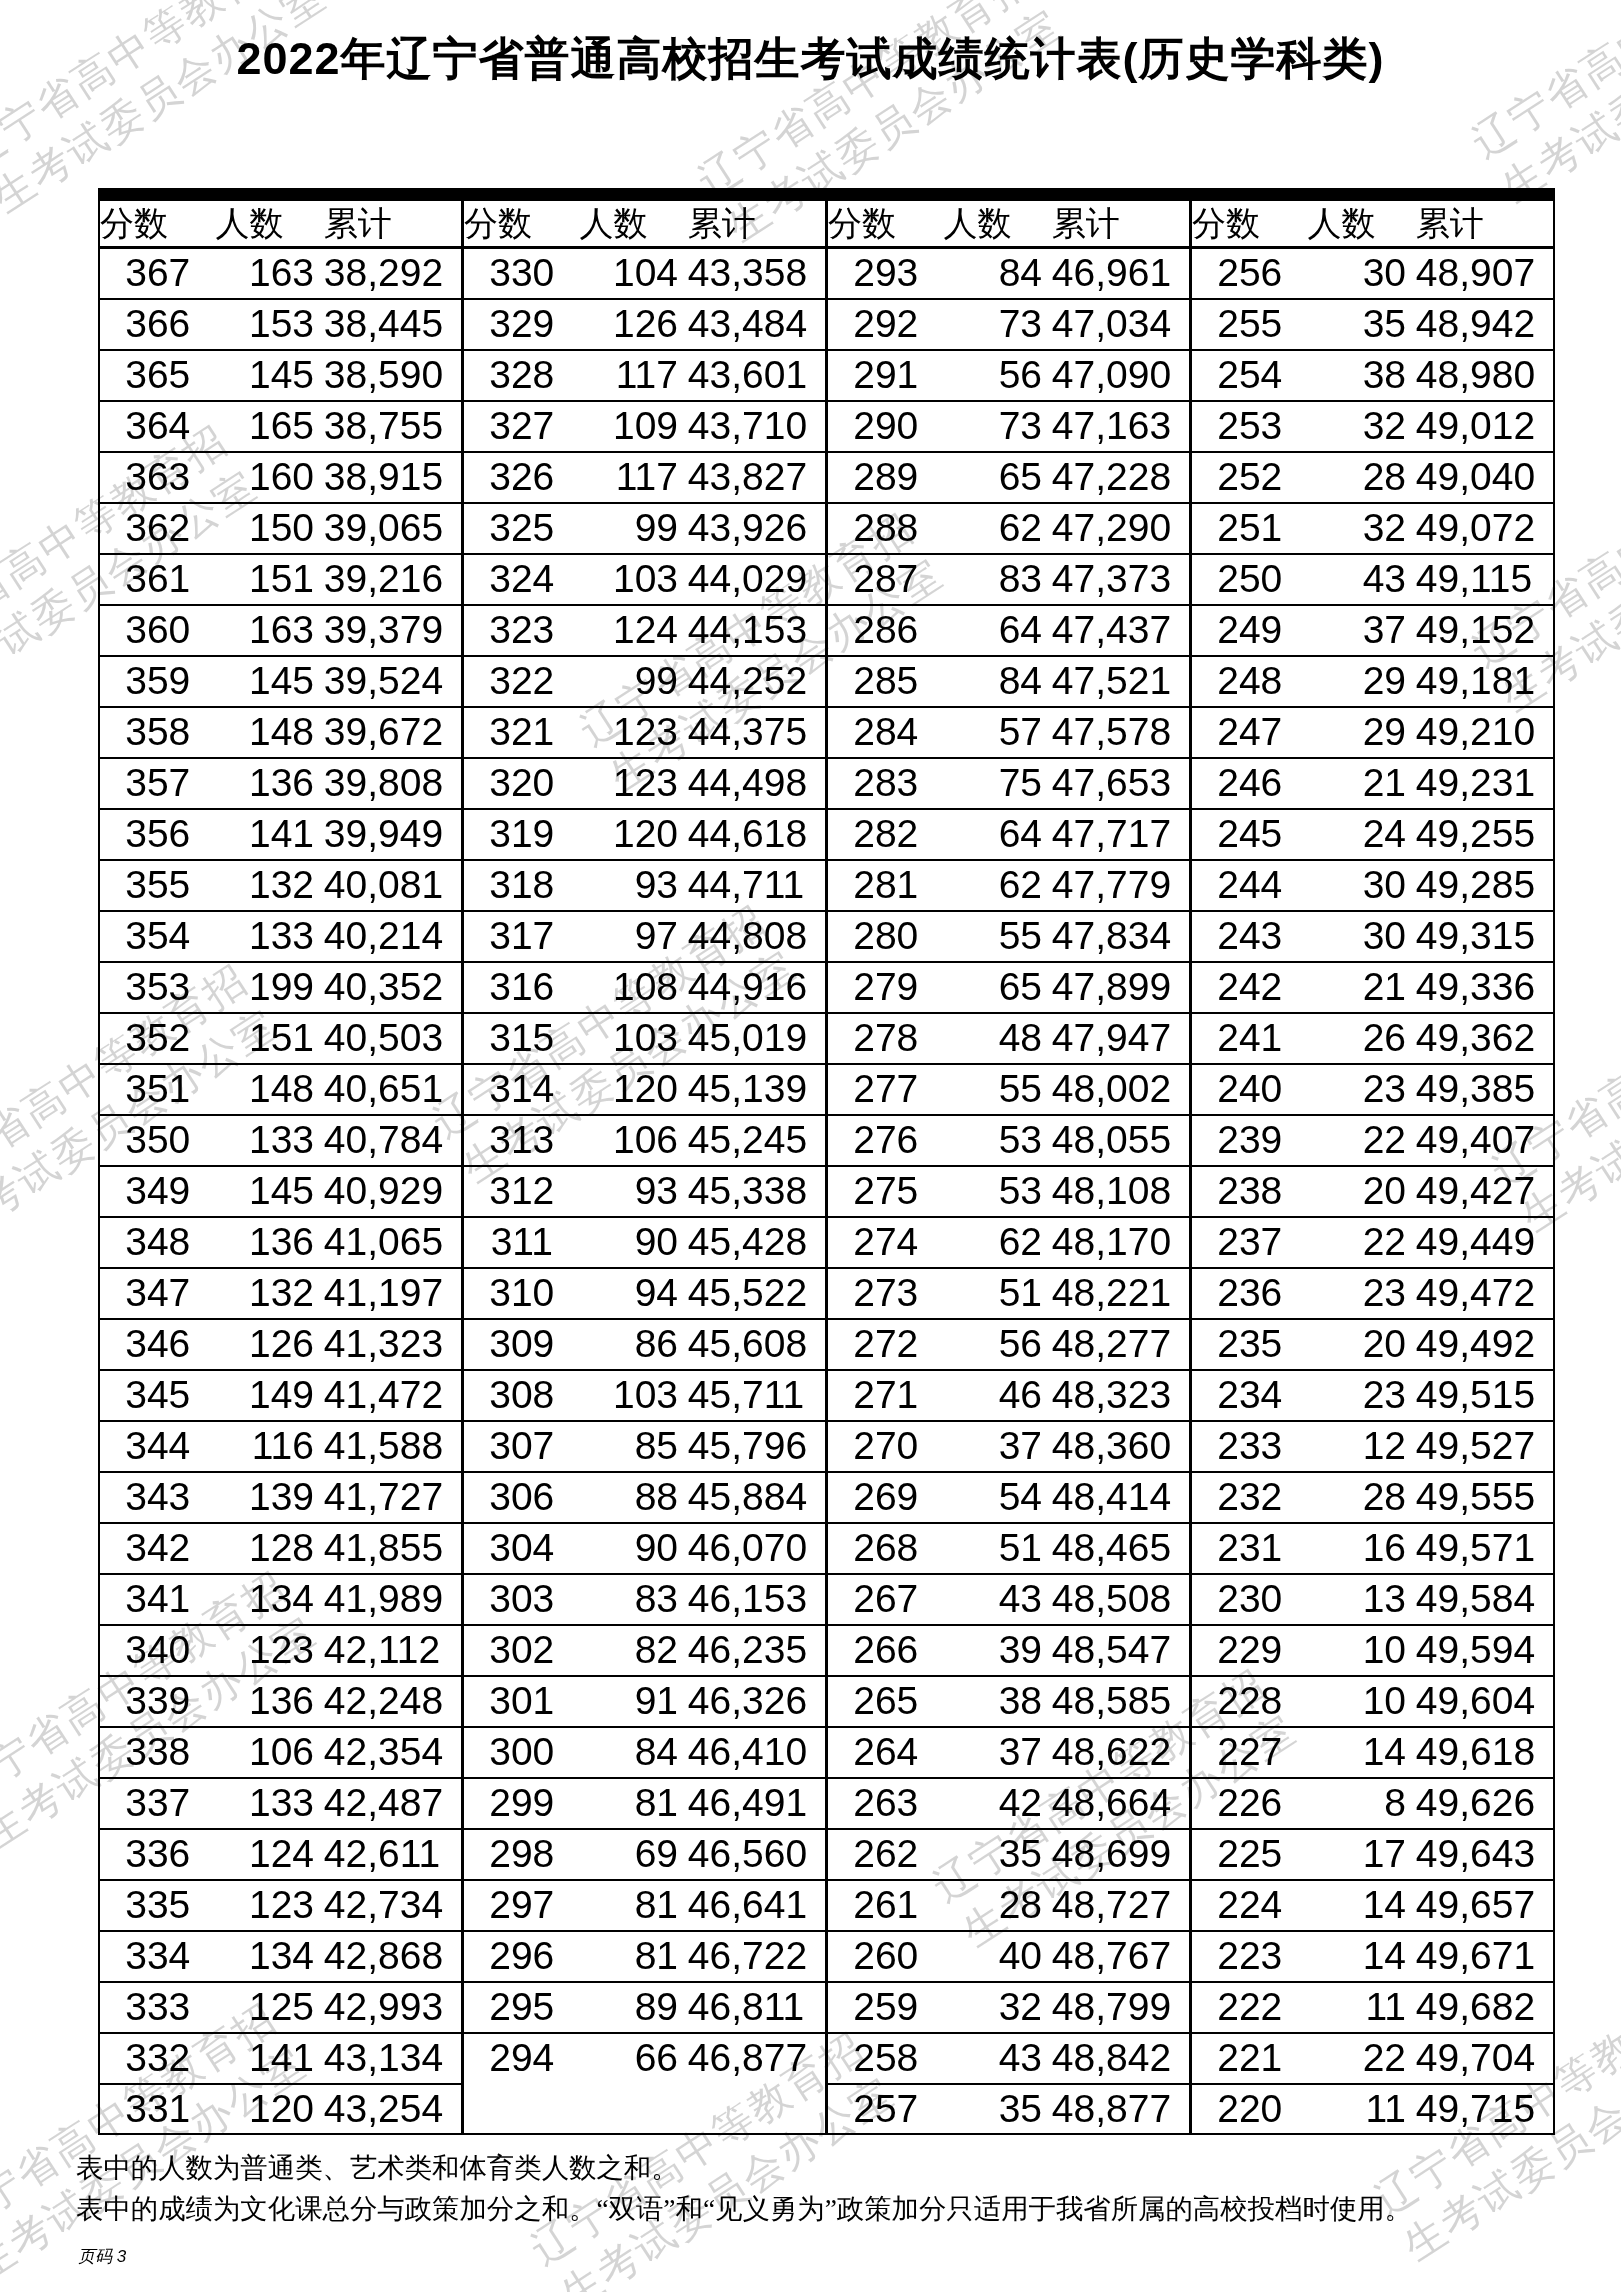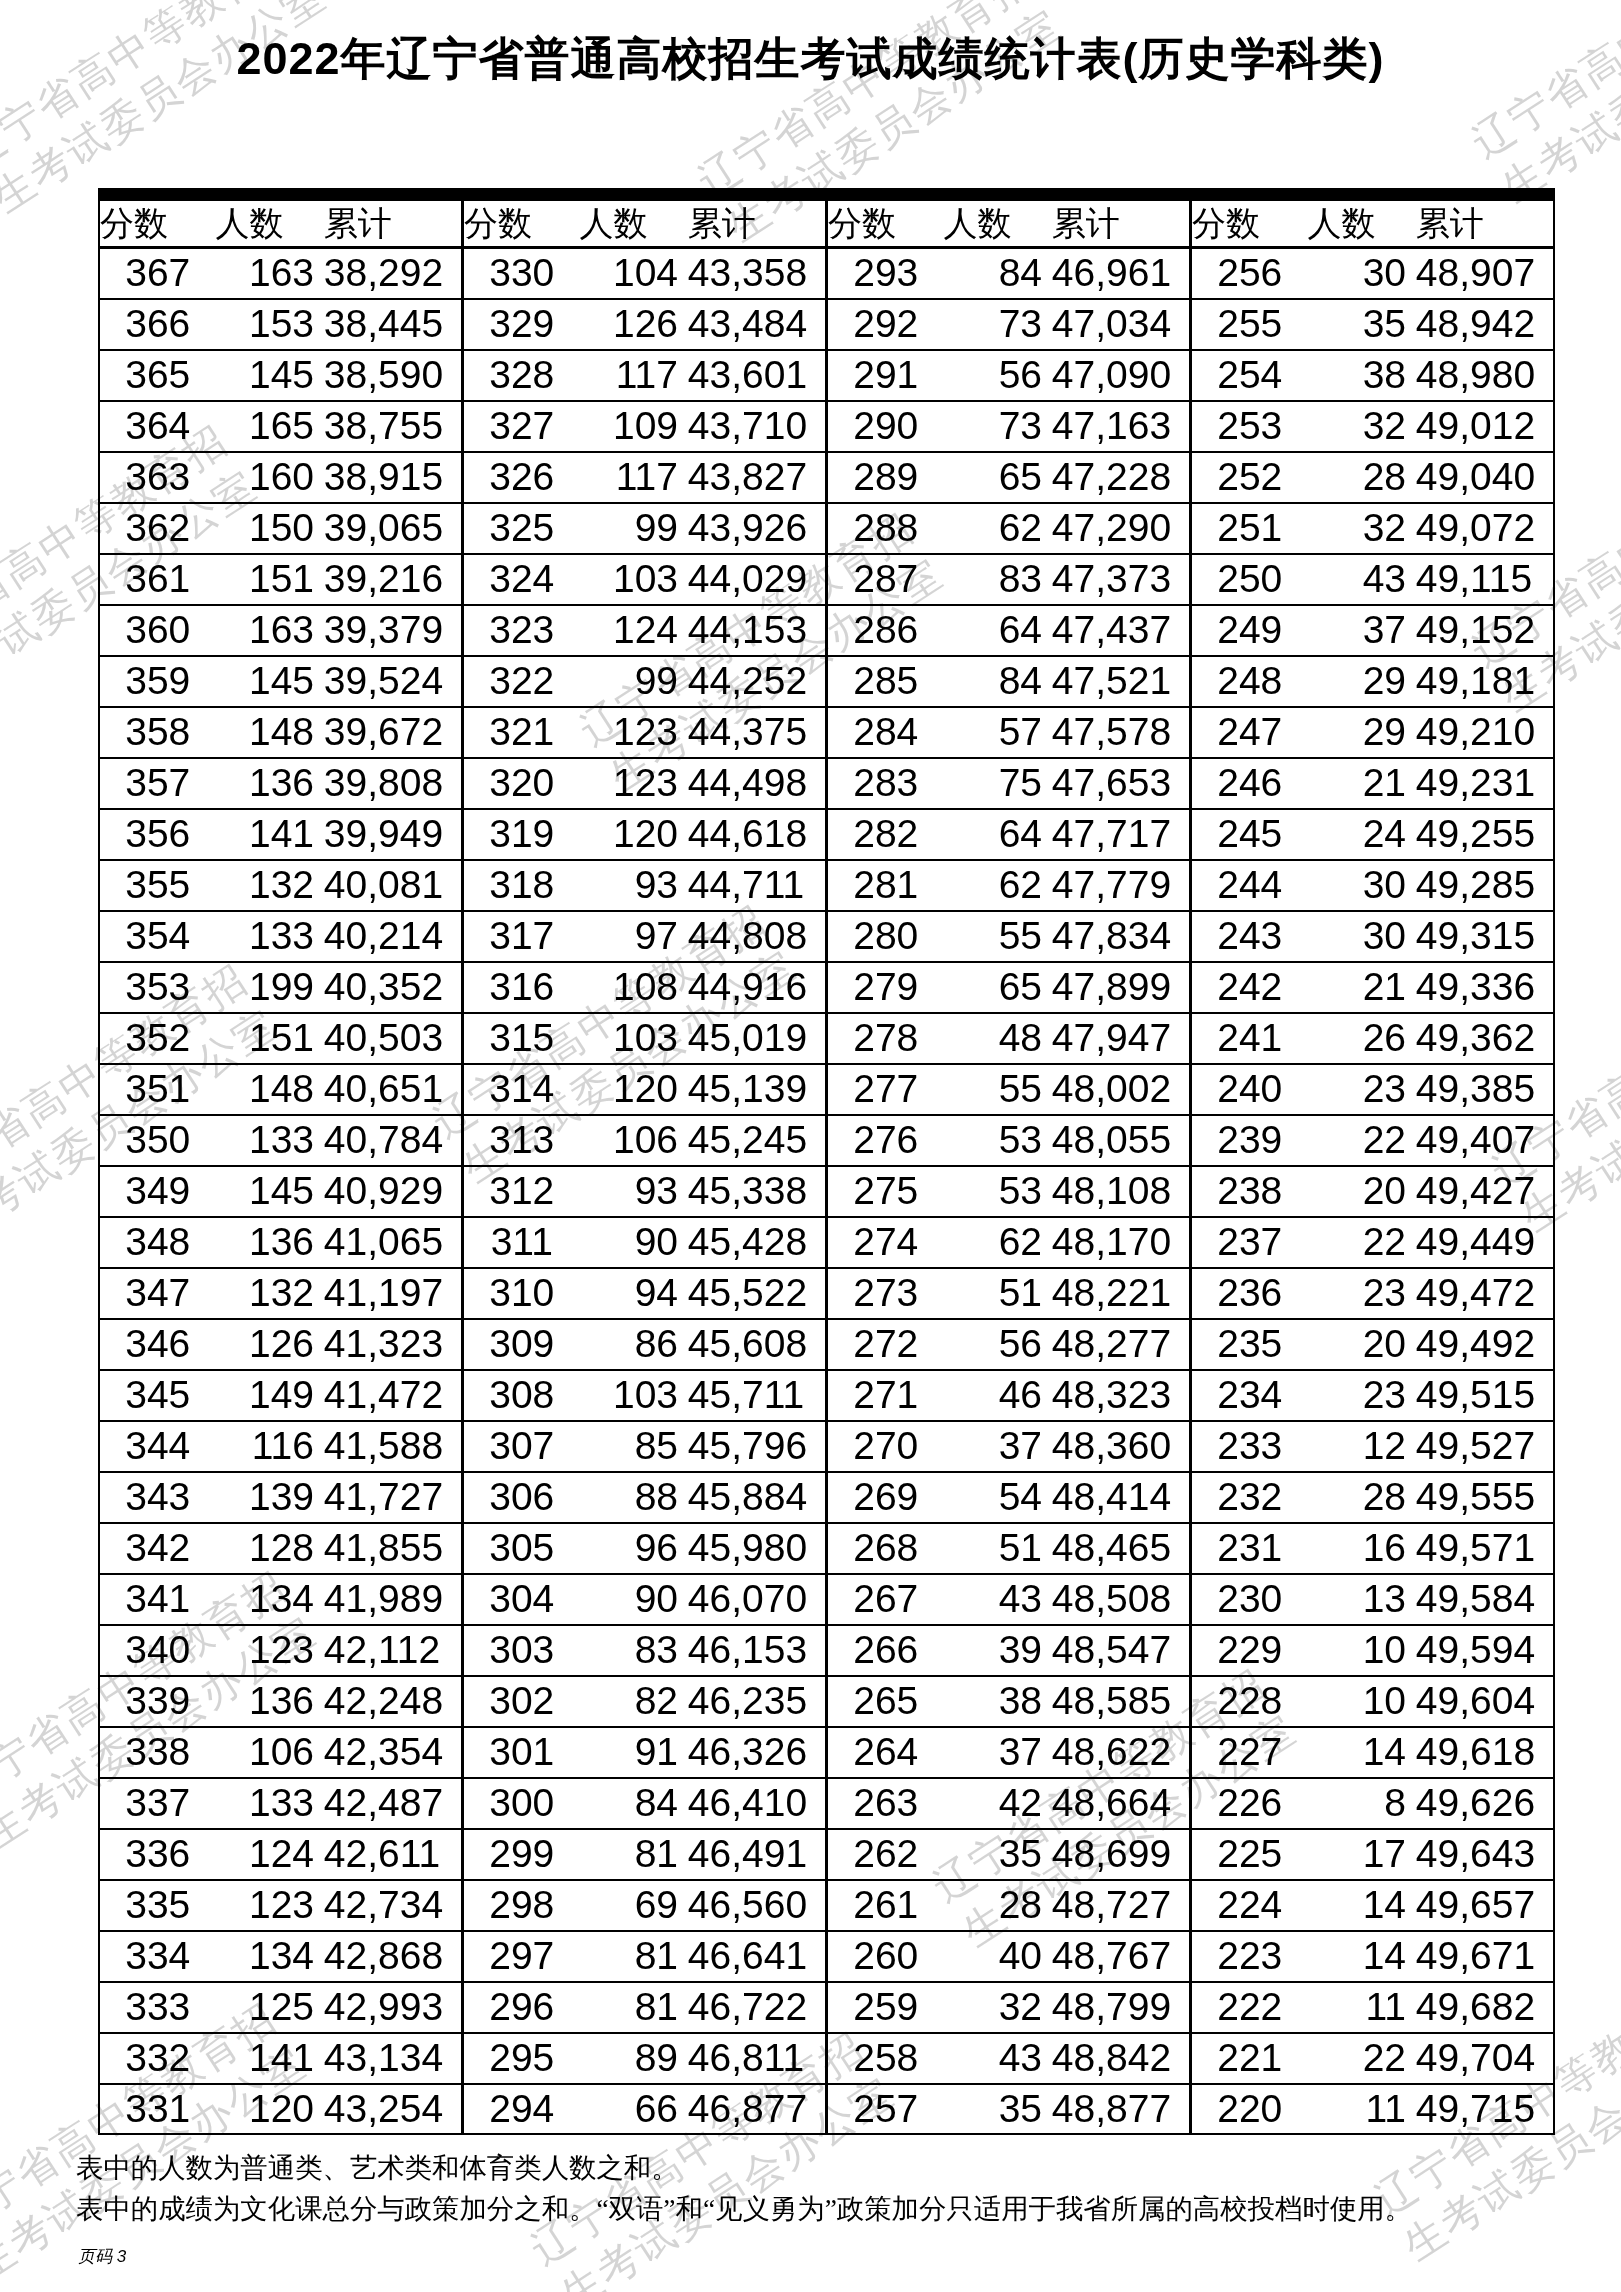--- a/index.html
+++ b/index.html
@@ -481,25 +481,20 @@
             <div class="c-score">307</div>
             <div class="c-count">85</div>
             <div class="c-cum">45,796</div>
           </div>
           <div class="row">
             <div class="c-score">306</div>
             <div class="c-count">88</div>
             <div class="c-cum">45,884</div>
           </div>
           <div class="row">
-            <div class="c-score">305</div>
-            <div class="c-count">96</div>
-            <div class="c-cum">45,980</div>
-          </div>
-          <div class="row">
             <div class="c-score">304</div>
             <div class="c-count">90</div>
             <div class="c-cum">46,070</div>
           </div>
           <div class="row">
             <div class="c-score">303</div>
             <div class="c-count">83</div>
             <div class="c-cum">46,153</div>
           </div>
           <div class="row">

